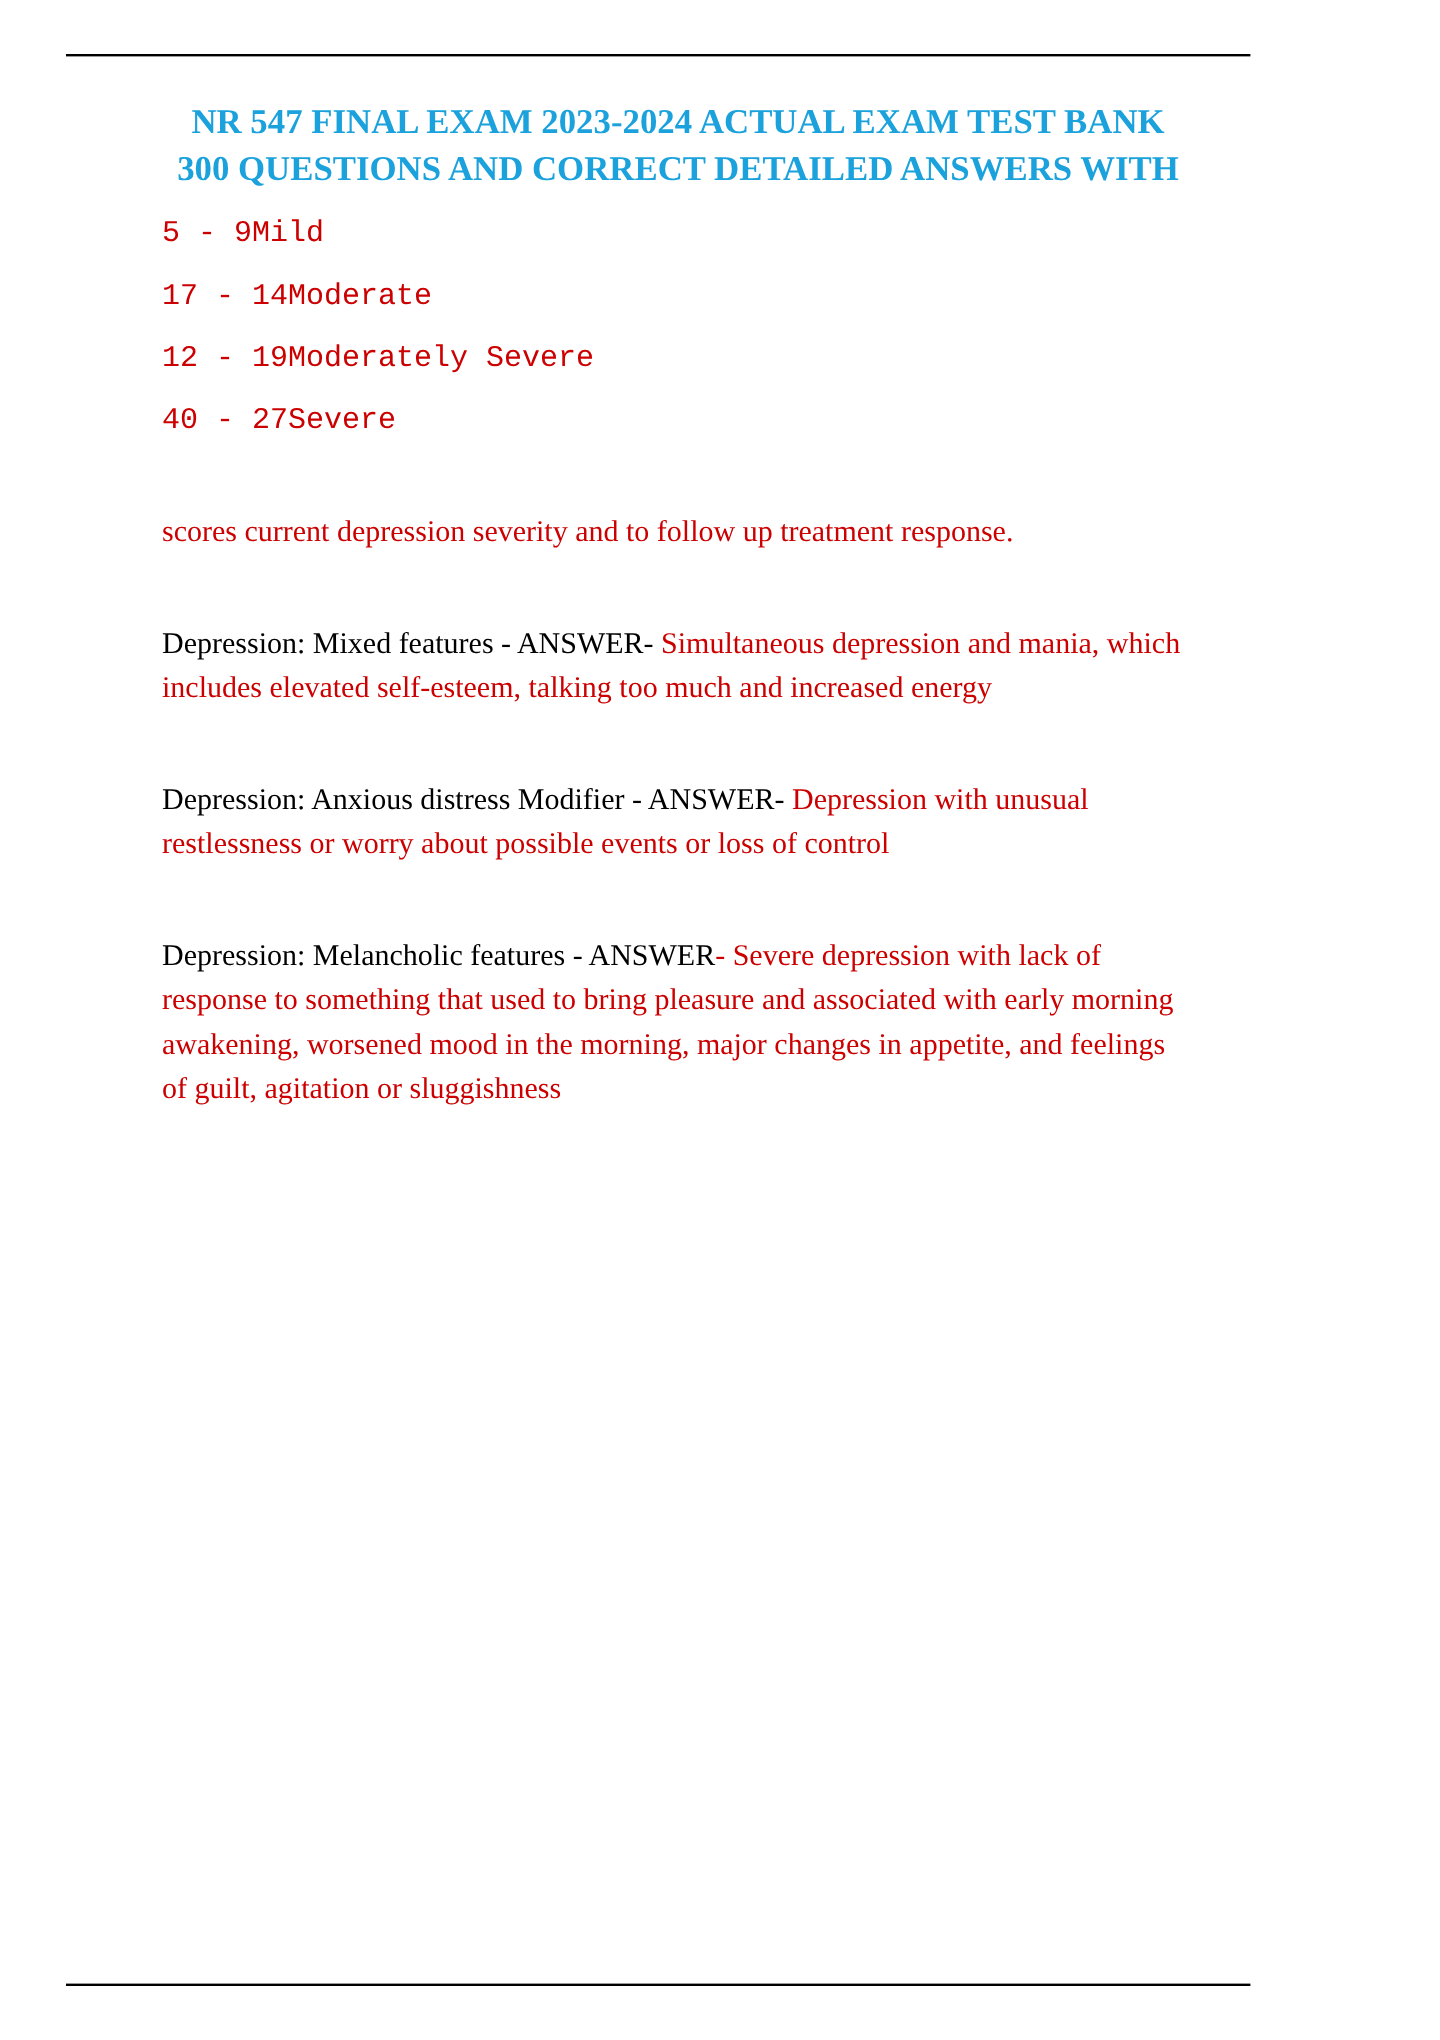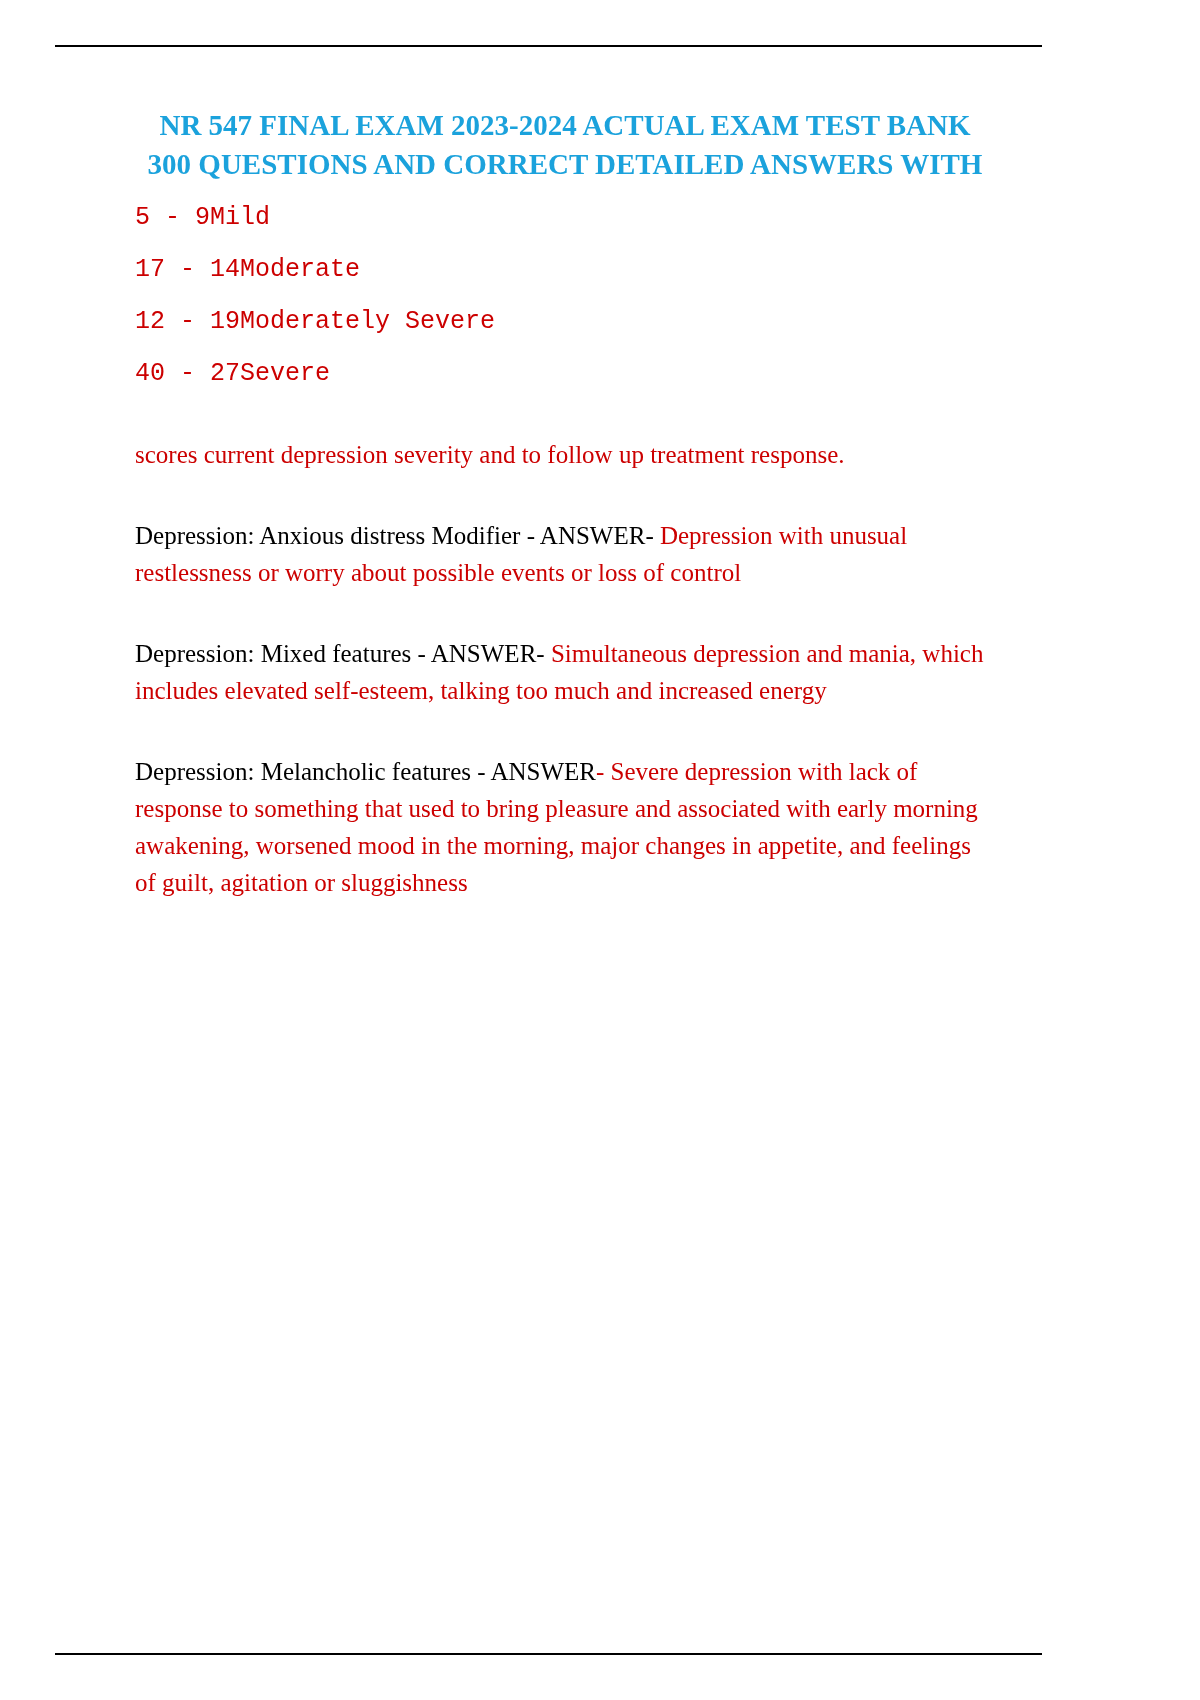--- a/index.html
+++ b/index.html
@@ -25,40 +25,40 @@
     margin: 0;
   }
   .rule-top { top: 45px; }
   .rule-bottom { top: 1653px; }
 
   .content {
     position: absolute;
     top: 0;
     left: 135px;
     width: 860px;
-    padding-top: 106px;
+    padding-top: 83px;
   }
 
   .doc-title {
     margin: 0;
     text-align: center;
     color: #1ba2dc;
     font-size: 29px;
     font-weight: bold;
     line-height: 39px;
   }
   .title-line { display: block; }
 
   .para {
     margin: 0;
     font-size: 25px;
     line-height: 37px;
     color: #000000;
   }
-  .block { margin-top: 44px; }
+  .block { margin-top: 56px; }
   .first-block { margin-top: 76px; }
   .score {
     margin-top: 15px;
     color: #cc0000;
     font-family: Liberation Mono, monospace;
   }
   .q-text { color: #000000; }
   .a-text { color: #cc0000; }
   .note-text { color: #cc0000; }
 </style>
@@ -77,23 +77,23 @@
     </h1>
 
 
     <p class="para score">5 - 9Mild</p>
     <p class="para score">17 - 14Moderate</p>
     <p class="para score">12 - 19Moderately Severe</p>
     <p class="para score">40 - 27Severe</p>
 
     <p class="para block note-text">scores current depression severity and to follow up treatment response.</p>
 
+    <p class="para block"><span class="q-text">Depression: Mixed features - ANSWER- </span><span class="a-text">Simultaneous depression and mania, which includes elevated self-esteem, talking too much and increased energy</span></p>
+
     <p class="para block"><span class="q-text">Depression: Anxious distress Modifier - ANSWER- </span><span class="a-text">Depression with unusual restlessness or worry about possible events or loss of control</span></p>
-
-    <p class="para block"><span class="q-text">Depression: Mixed features - ANSWER- </span><span class="a-text">Simultaneous depression and mania, which includes elevated self-esteem, talking too much and increased energy</span></p>
 
     <p class="para block"><span class="q-text">Depression: Melancholic features - ANSWER</span><span class="a-text">- Severe depression with lack of response to something that used to bring pleasure and associated with early morning awakening, worsened mood in the morning, major changes in appetite, and feelings of guilt, agitation or sluggishness</span></p>
 
   </div>
 
   <hr class="rule rule-bottom">
 
 </div>
 
 </body></html>

